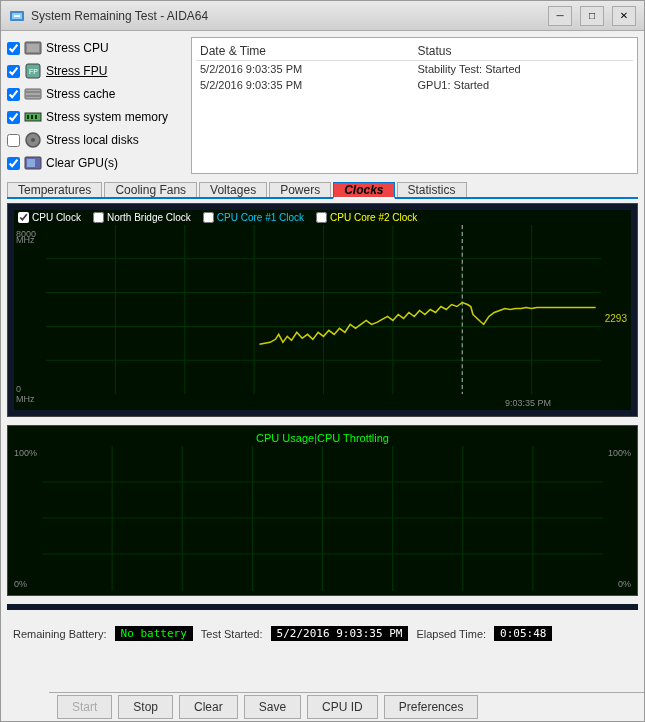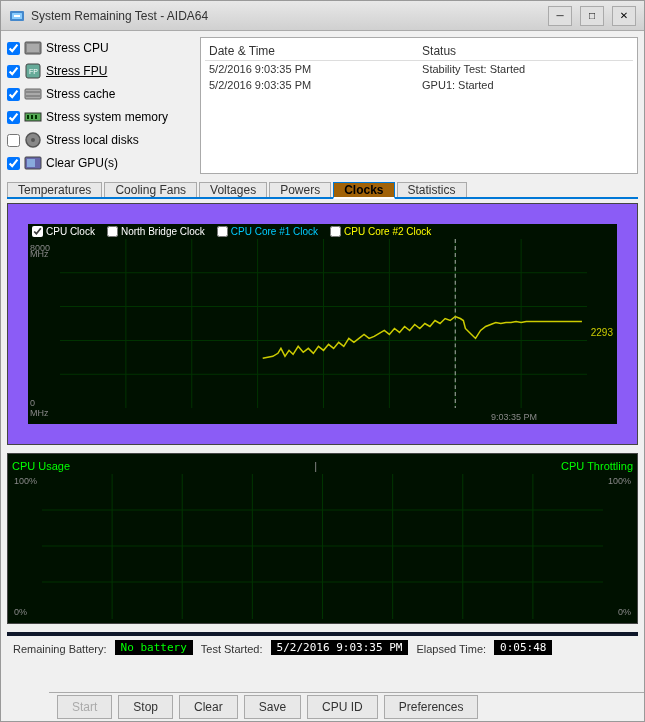--- a/index.html
+++ b/index.html
@@ -7,40 +7,40 @@
 
     .window { width: 645px; height: 722px; background: #f0f0f0; border: 1px solid #999; display: flex; flex-direction: column; }
 
     .title-bar { background: linear-gradient(to bottom, #e8e8e8, #d0d0d0); height: 30px; display: flex; align-items: center; padding: 0 8px; border-bottom: 1px solid #aaa; gap: 6px; }
     .title-icon { width: 16px; height: 16px; }
     .title-text { flex: 1; font-size: 12px; color: #333; }
     .title-btn { width: 24px; height: 20px; border: 1px solid #aaa; background: #e0e0e0; cursor: pointer; display: flex; align-items: center; justify-content: center; font-size: 10px; margin-left: 2px; }
 
     .content { display: flex; flex-direction: column; flex: 1; overflow: hidden; padding: 6px; gap: 4px; }
 
-    .top-section { display: flex; gap: 13px; }
+    .top-section { display: flex; gap: 4px; }
 
     .left-panel { width: 180px; display: flex; flex-direction: column; gap: 1px; }
     .checkbox-item { display: flex; align-items: center; gap: 4px; padding: 2px 0; }
     .checkbox-item input[type=checkbox] { margin: 0; width: 13px; height: 13px; }
     .item-icon { width: 18px; height: 18px; display: flex; align-items: center; justify-content: center; }
 
     .right-panel { flex: 1; border: 1px solid #aaa; background: white; padding: 4px; }
     .log-table { width: 100%; border-collapse: collapse; }
     .log-table th { text-align: left; font-weight: normal; padding: 2px 4px; color: #333; border-bottom: 1px solid #ddd; }
     .log-table td { padding: 2px 4px; color: #333; font-size: 11px; }
 
     .tabs-bar { display: flex; gap: 0; border-bottom: 2px solid #0078d7; margin-top: 4px; }
     .tab { padding: 0 10px; border: 1px solid #aaa; border-bottom: none; background: #e8e8e8; cursor: pointer; font-size: 12px; color: #333; margin-right: 2px; }
-    .tab.active { background: #a16207; border-color: #0078d7; color: #000; font-weight: bold; border-bottom: 2px solid white; margin-bottom: -2px; }
+    .tab.active { background: #ef4444; border-color: #0078d7; color: #000; font-weight: bold; border-bottom: 2px solid white; margin-bottom: -2px; font-style: italic; }
 
     .chart-legend { display: flex; gap: 12px; align-items: center; padding: 2px 4px; background: #001100; flex-wrap: wrap; }
     .legend-item { display: flex; align-items: center; gap: 3px; font-size: 10px; }
 
-    .status-bar { display: flex; align-items: flex-end; gap: 8px; padding: 4px 6px; border-top: 4px solid #0f172a; background: #f0f0f0; margin-top: 4px; font-size: 11px; }
+    .status-bar { display: flex; align-items: center; gap: 8px; padding: 16px 6px; border-top: 6px solid #0f172a; background: #f0f0f0; margin-top: 4px; font-size: 11px; }
     .status-label { color: #333; }
     .status-value { background: black; color: #00ff00; padding: 1px 6px; font-size: 11px; font-family: monospace; }
     .status-value.date { background: black; color: white; }
 
     .bottom-bar { display: flex; gap: 6px; padding: 2px 8px; border-top: 1px solid #aaa; background: #f0f0f0; margin-left: 48px; }
     .btn { padding: 4px 14px; border: 1px solid #aaa; background: #e8e8e8; cursor: pointer; font-size: 12px; color: #333; }
     .btn:disabled { color: #aaa; cursor: default; }
   </style>
 </head>
 <body>
@@ -155,21 +155,21 @@
 
     <div class="tabs-bar" id="tabs-container">
     <div class="tab">Temperatures</div>
         <div class="tab">Cooling Fans</div>
         <div class="tab">Voltages</div>
         <div class="tab">Powers</div>
         <div class="tab active">Clocks</div>
         <div class="tab">Statistics</div>
       </div>
 
-    <div style="background:#8b5cf6; border:1px solid #444; padding:20px;">
+    <div style="background:#0f172a; border:1px solid #444; padding:6px;">
 
       <div class="chart-legend" id="main-legend">
       <div class="legend-item">
     <input type="checkbox" checked="" style="width: 11px; height: 11px; accent-color: rgb(255, 255, 255);">
     <span style="color:#ffffff; font-size:10px;">CPU Clock</span>
   </div>
           <div class="legend-item">
     <input type="checkbox" style="width: 11px; height: 11px; accent-color: rgb(255, 255, 255);">
     <span style="color:#ffffff; font-size:10px;">North Bridge Clock</span>
   </div>
@@ -210,21 +210,21 @@
           <line x1="0" y1="136" x2="520" y2="136" stroke="#003300" stroke-width="1"></line>
 
           <line x1="390" y1="0" x2="390" y2="170" stroke="#aaa" stroke-width="1" stroke-dasharray="4,3"></line>
 
           <polyline points="200,120 210,118 215,115 218,110 222,118 226,112 230,116 235,108 240,114 245,110 250,115 255,108 260,112 265,106 270,110 275,104 280,108 285,100 290,104 295,100 300,96 305,100 310,98 315,95 320,92 325,96 330,90 335,94 340,88 345,92 350,86 355,90 360,85 365,88 370,82 375,85 380,80 385,82 390,78 395,80 398,82 400,90 405,95 410,100 415,92 420,88 425,86 430,84 435,85 440,84 445,84 450,83 455,84 460,83 465,83 470,83 475,83 480,83 485,83 490,83 495,83 500,83 505,83 510,83 515,83" fill="none" stroke="#cccc00" stroke-width="1.5"></polyline>
         </svg>
       </div>
     </div>
 
     <div style="background:#001100; border:1px solid #444; padding:4px; margin-top:4px;">
-      <div style="display:flex; align-items:center; justify-content:space-between; gap:8px; padding:2px 0; background:#001100;">
+      <div style="display:flex; align-items:center; justify-content:center; gap:0; padding:2px 0; background:#001100;">
         <span style="color:#00ff00; font-size:11px;">CPU Usage</span>
         <span style="color:#888; font-size:11px;">|</span>
         <span style="color:#00ff00; font-size:11px;">CPU Throttling</span>
       </div>
       <div style="position:relative; height:145px; background:#001100;">
         <div style="position:absolute; left:2px; top:2px; color:#888; font-size:9px;">100%</div>
         <div style="position:absolute; left:2px; bottom:2px; color:#888; font-size:9px;">0%</div>
         <div style="position:absolute; right:2px; top:2px; color:#888; font-size:9px;">100%</div>
         <div style="position:absolute; right:2px; bottom:2px; color:#888; font-size:9px;">0%</div>
         <svg style="position:absolute; left:30px; top:0; right:30px; bottom:0; width:calc(100% - 60px); height:100%;" viewBox="0 0 520 145" preserveAspectRatio="none">

